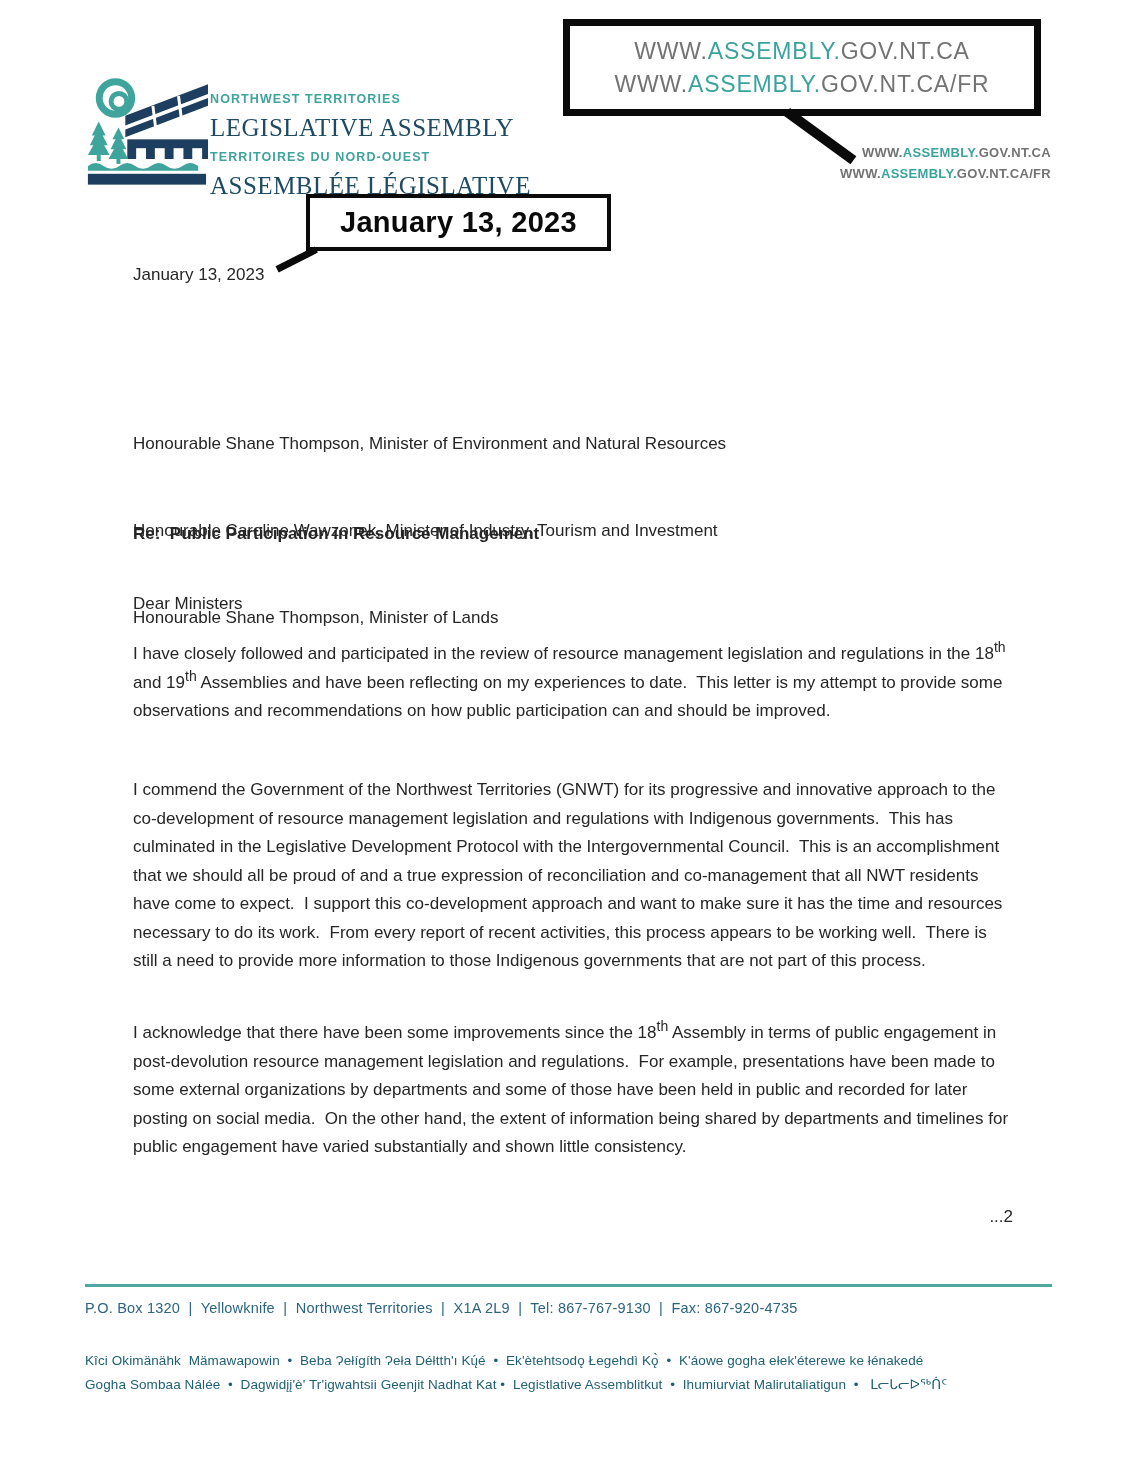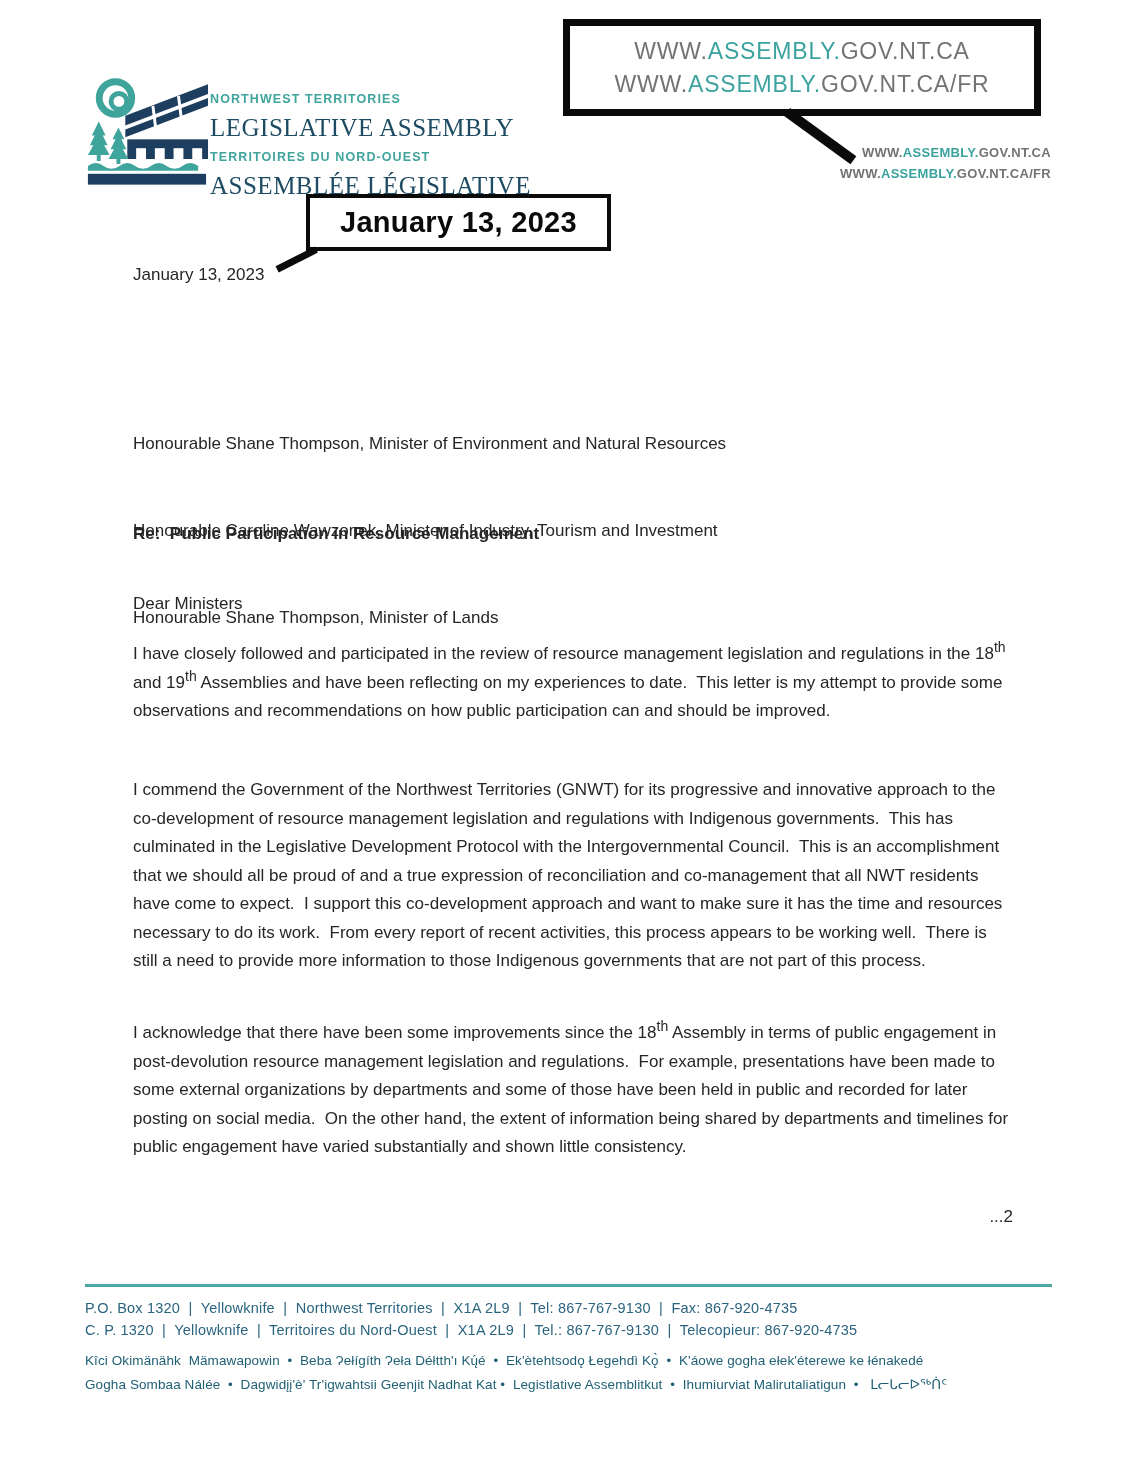--- a/index.html
+++ b/index.html
@@ -122,17 +122,16 @@
   <div class="abs body-text" style="top:640px;"><span>I have closely followed and participated in the review of resource management legislation and regulations in the 18</span><sup>th</sup><span> and 19</span><sup>th</sup><span> Assemblies and have been reflecting on my experiences to date.  This letter is my attempt to provide some observations and recommendations on how public participation can and should be improved.</span></div>
 
   <div class="abs body-text" style="top:776px;">I commend the Government of the Northwest Territories (GNWT) for its progressive and innovative approach to the co-development of resource management legislation and regulations with Indigenous governments.  This has culminated in the Legislative Development Protocol with the Intergovernmental Council.  This is an accomplishment that we should all be proud of and a true expression of reconciliation and co-management that all NWT residents have come to expect.  I support this co-development approach and want to make sure it has the time and resources necessary to do its work.  From every report of recent activities, this process appears to be working well.  There is still a need to provide more information to those Indigenous governments that are not part of this process.</div>
 
   <div class="abs body-text" style="top:1019px;"><span>I acknowledge that there have been some improvements since the 18</span><sup>th</sup><span> Assembly in terms of public engagement in post-devolution resource management legislation and regulations.  For example, presentations have been made to some external organizations by departments and some of those have been held in public and recorded for later posting on social media.  On the other hand, the extent of information being shared by departments and timelines for public engagement have varied substantially and shown little consistency.</span></div>
 
   <div class="abs body-text page-marker" style="top:1203px;">...2</div>
 
   <div class="abs foot-rule"></div>
   <div class="abs contact" style="top:1300px;text-align:center;">P.O. Box 1320  |  Yellowknife  |  Northwest Territories  |  X1A 2L9  |  Tel: 867-767-9130  |  Fax: 867-920-4735</div>
-  <div class="abs contact" style="top:1322px;">C. P. 1320  |  Yellowknife  |  Territoires du Nord-Ouest  |  X1A 2L9  |  Tel.: 867-767-9130  |  Telecopieur: 867-920-4735</div>
   <div class="abs langs" style="top:1376px;">Gogha Sombaa Nálée  •  Dagwidįį'è' Tr'igwahtsii Geenjit Nadhat Kat •  Legistlative Assemblitkut  •  Ihumiurviat Malirutaliatigun  •   ᒪᓕᒐᓕᐅᖅᑏᑦ</div>
   <div class="abs langs" style="top:1353px;">Kîci Okimänähk  Mämawapowin  •  Beba Ɂełígíth Ɂeła Déłtth'ı Kų́é  •  Ek'ètehtsodǫ Łegehdì Kǫ̀  •  K'áowe gogha ełek'éterewe ke łénakedé</div>
 
 </div>
 
 </body></html>

